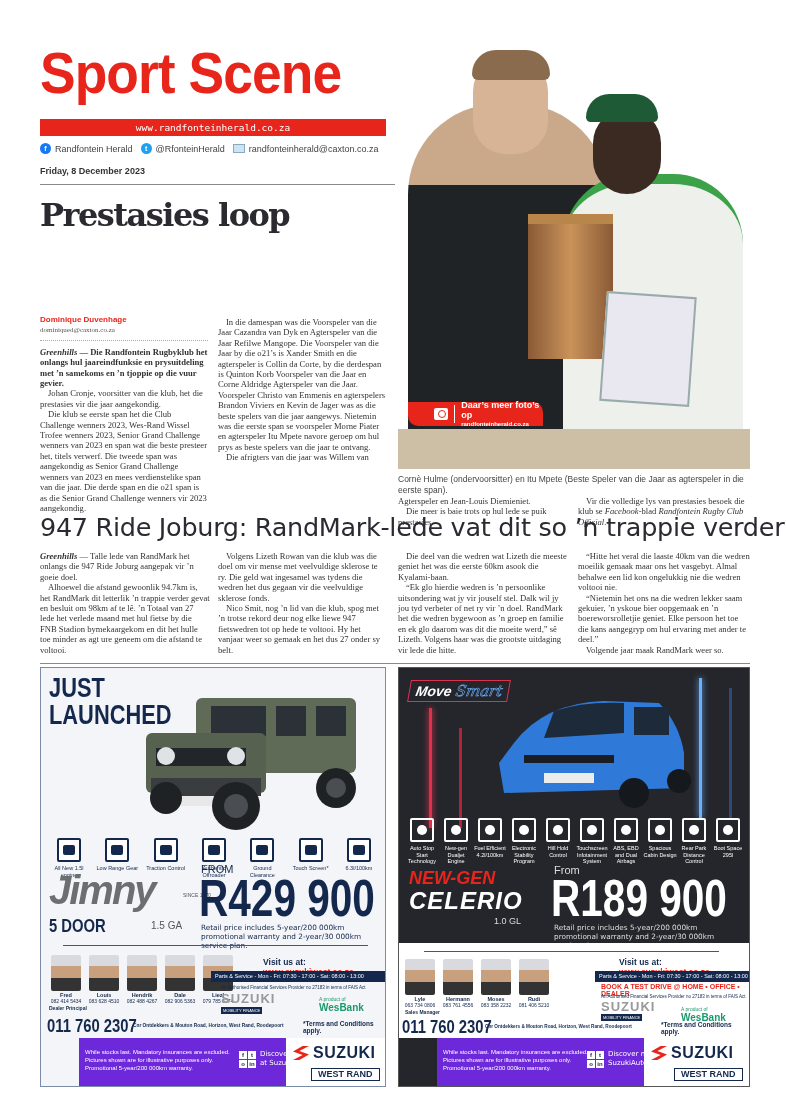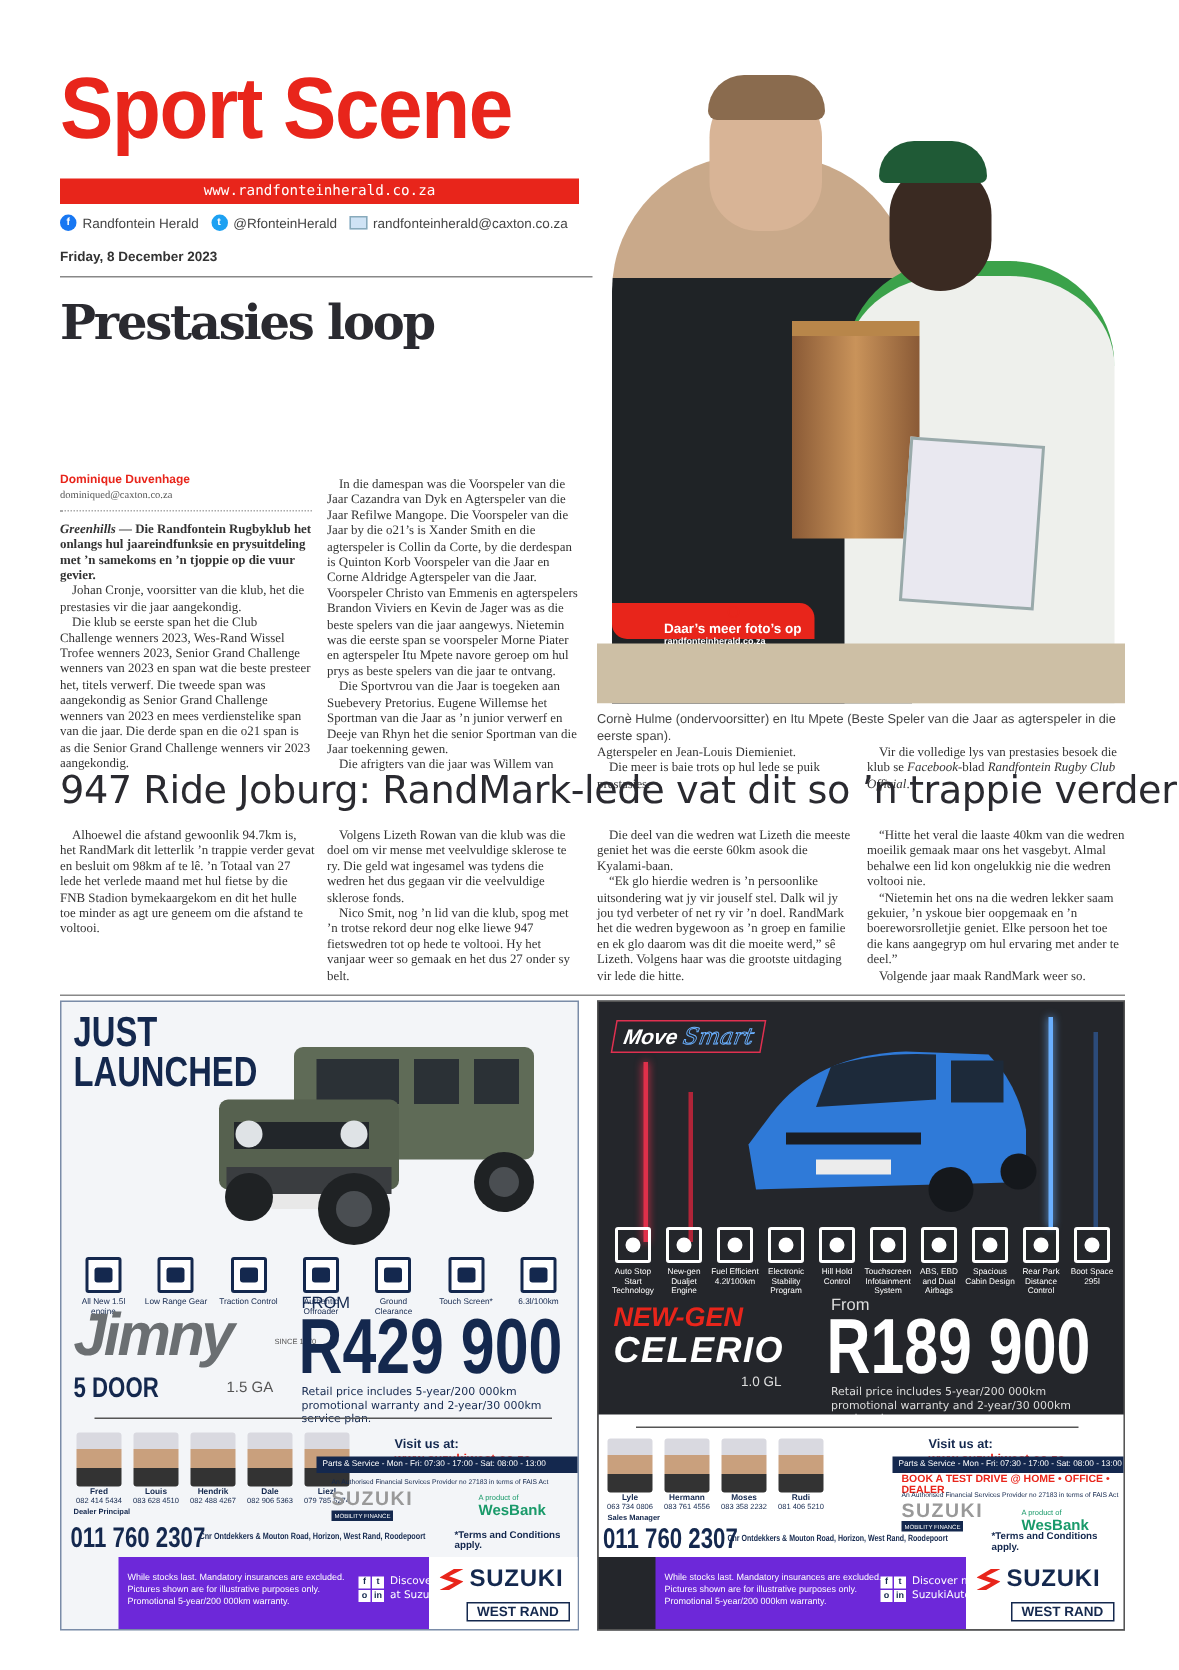--- a/index.html
+++ b/index.html
@@ -26,21 +26,21 @@
     .photo { left: 398px; top: 44px; width: 352px; height: 425px; overflow: hidden; background: #fff; }
     .photo .man1 { position: absolute; left: 10px; top: 60px; width: 200px; height: 370px; background: linear-gradient(180deg, #c9a98a 0 22%, #1f2326 22% 100%); border-radius: 90px 90px 0 0; }
     .photo .man1-head { position: absolute; left: 75px; top: 10px; width: 75px; height: 100px; background: #d8b496; border-radius: 40px 40px 35px 35px; }
     .photo .man1-hair { position: absolute; left: 74px; top: 6px; width: 78px; height: 30px; background: #8a6b4e; border-radius: 40px 40px 10px 10px; }
     .photo .man2 { position: absolute; left: 165px; top: 130px; width: 180px; height: 300px; background: #eef0ec; border-radius: 70px 70px 0 0; border-top: 10px solid #3ba24a; }
     .photo .man2-head { position: absolute; left: 195px; top: 65px; width: 68px; height: 85px; background: #3a2a22; border-radius: 35px; }
     .photo .man2-cap { position: absolute; left: 188px; top: 50px; width: 72px; height: 28px; background: #1f5a36; border-radius: 30px 30px 6px 6px; }
     .photo .trophy { position: absolute; left: 130px; top: 170px; width: 85px; height: 145px; background: linear-gradient(90deg, #8a5a36, #c9935a, #8a5a36); border-top: 10px solid #b8864a; }
     .photo .cert { position: absolute; left: 205px; top: 250px; width: 90px; height: 110px; background: #e9e8f0; border: 2px solid #9aa; transform: rotate(4deg); }
     .photo .trousers { position: absolute; left: 0; top: 385px; width: 352px; height: 40px; background: #cdbfa5; }
-    .photo-badge { position: absolute; left: 10px; top: 358px; width: 135px; height: 24px; background: #e8251b; border-radius: 0 10px 0 10px; display: flex; align-items: center; gap: 6px; padding-left: 26px; color: #fff; font-family: "Liberation Sans", sans-serif; flex-direction: column; }
+    .photo-badge { position: absolute; left: 10px; top: 358px; width: 135px; height: 24px; background: #e8251b; border-radius: 0 10px 0 10px; display: flex; align-items: center; gap: 6px; padding-left: 26px; color: #fff; font-family: "Liberation Sans", sans-serif; }
     .photo-badge .cam { width: 16px; height: 12px; background: #fff; border-radius: 2px; position: relative; }
     .photo-badge .cam::after { content: ""; position: absolute; left: 4px; top: 2px; width: 6px; height: 6px; border: 1.5px solid #e8251b; border-radius: 50%; }
     .photo-badge .t1 { font-size: 9px; font-weight: bold; line-height: 10px; }
     .photo-badge .t2 { font-size: 6px; font-weight: bold; line-height: 8px; }
     .badge-divider { width: 1px; height: 18px; background: #fff; }
 
     .caption { left: 398px; top: 474px; width: 350px; font-family: Liberation Sans, sans-serif; font-size: 8.5px; line-height: 11px; color: #444; }
 
     
     .col { font-size: 8.6px; line-height: 10.4px; color: #333; text-align: left; }
@@ -182,33 +182,33 @@
 
 <div class="abs col col1">
   <div class="byline-name">Dominique Duvenhage</div>
   <div class="byline-mail">dominiqued@caxton.co.za</div>
   <p class="first lead"><i>Greenhills</i><span> — Die Randfontein Rugbyklub het onlangs hul jaareindfunksie en prysuitdeling met ’n samekoms en ’n tjoppie op die vuur gevier.</span></p>
   <p>Johan Cronje, voorsitter van die klub, het die prestasies vir die jaar aangekondig.</p>
   <p>Die klub se eerste span het die Club Challenge wenners 2023, Wes-Rand Wissel Trofee wenners 2023, Senior Grand Challenge wenners van 2023 en span wat die beste presteer het, titels verwerf. Die tweede span was aangekondig as Senior Grand Challenge wenners van 2023 en mees verdienstelike span van die jaar. Die derde span en die o21 span is as die Senior Grand Challenge wenners vir 2023 aangekondig.</p>
 </div>
 <div class="abs col col2">
   <p>In die damespan was die Voorspeler van die Jaar Cazandra van Dyk en Agterspeler van die Jaar Refilwe Mangope. Die Voorspeler van die Jaar by die o21’s is Xander Smith en die agterspeler is Collin da Corte, by die derdespan is Quinton Korb Voorspeler van die Jaar en Corne Aldridge Agterspeler van die Jaar. Voorspeler Christo van Emmenis en agterspelers Brandon Viviers en Kevin de Jager was as die beste spelers van die jaar aangewys. Nietemin was die eerste span se voorspeler Morne Piater en agterspeler Itu Mpete navore geroep om hul prys as beste spelers van die jaar te ontvang.</p>
-  <p>Die Sportvrou van die Jaar is toegeken aan Suebevery Pretorius. Eugene Willemse het Sportman van die Jaar as ’n junior verwerf en Deeje van Rhyn het die senior Sportman van die Jaar toekenning gewen.</p>
   <p>Die afrigters van die jaar was Willem van</p>
 </div>
 <div class="abs col col3">
   <p class="first">Agterspeler en Jean-Louis Diemieniet.</p>
   <p>Die meer is baie trots op hul lede se puik prestasies.</p>
 </div>
 <div class="abs col col4">
   <p><span>Vir die volledige lys van prestasies besoek die klub se </span><i>Facebook</i><span>-blad </span><i>Randfontein Rugby Club Official</i><span>.</span></p>
 </div>
 
 <div class="abs headline2">947 Ride Joburg: RandMark-lede vat dit so ’n trappie verder</div>
 <div class="abs col s2col1">
+  <p class="first"><b><i>Greenhills</i></b><span> — Talle lede van RandMark het onlangs die 947 Ride Joburg aangepak vir ’n goeie doel.</span></p>
   <p>Alhoewel die afstand gewoonlik 94.7km is, het RandMark dit letterlik ’n trappie verder gevat en besluit om 98km af te lê. ’n Totaal van 27 lede het verlede maand met hul fietse by die FNB Stadion bymekaargekom en dit het hulle toe minder as agt ure geneem om die afstand te voltooi.</p>
 </div>
 <div class="abs col s2col2">
   <p>Volgens Lizeth Rowan van die klub was die doel om vir mense met veelvuldige sklerose te ry. Die geld wat ingesamel was tydens die wedren het dus gegaan vir die veelvuldige sklerose fonds.</p>
   <p>Nico Smit, nog ’n lid van die klub, spog met ’n trotse rekord deur nog elke liewe 947 fietswedren tot op hede te voltooi. Hy het vanjaar weer so gemaak en het dus 27 onder sy belt.</p>
 </div>
 <div class="abs col s2col3">
   <p>Die deel van die wedren wat Lizeth die meeste geniet het was die eerste 60km asook die Kyalami-baan.</p>
   <p>“Ek glo hierdie wedren is ’n persoonlike uitsondering wat jy vir jouself stel. Dalk wil jy jou tyd verbeter of net ry vir ’n doel. RandMark het die wedren bygewoon as ’n groep en familie en ek glo daarom was dit die moeite werd,” sê Lizeth. Volgens haar was die grootste uitdaging vir lede die hitte.</p>
 </div>

